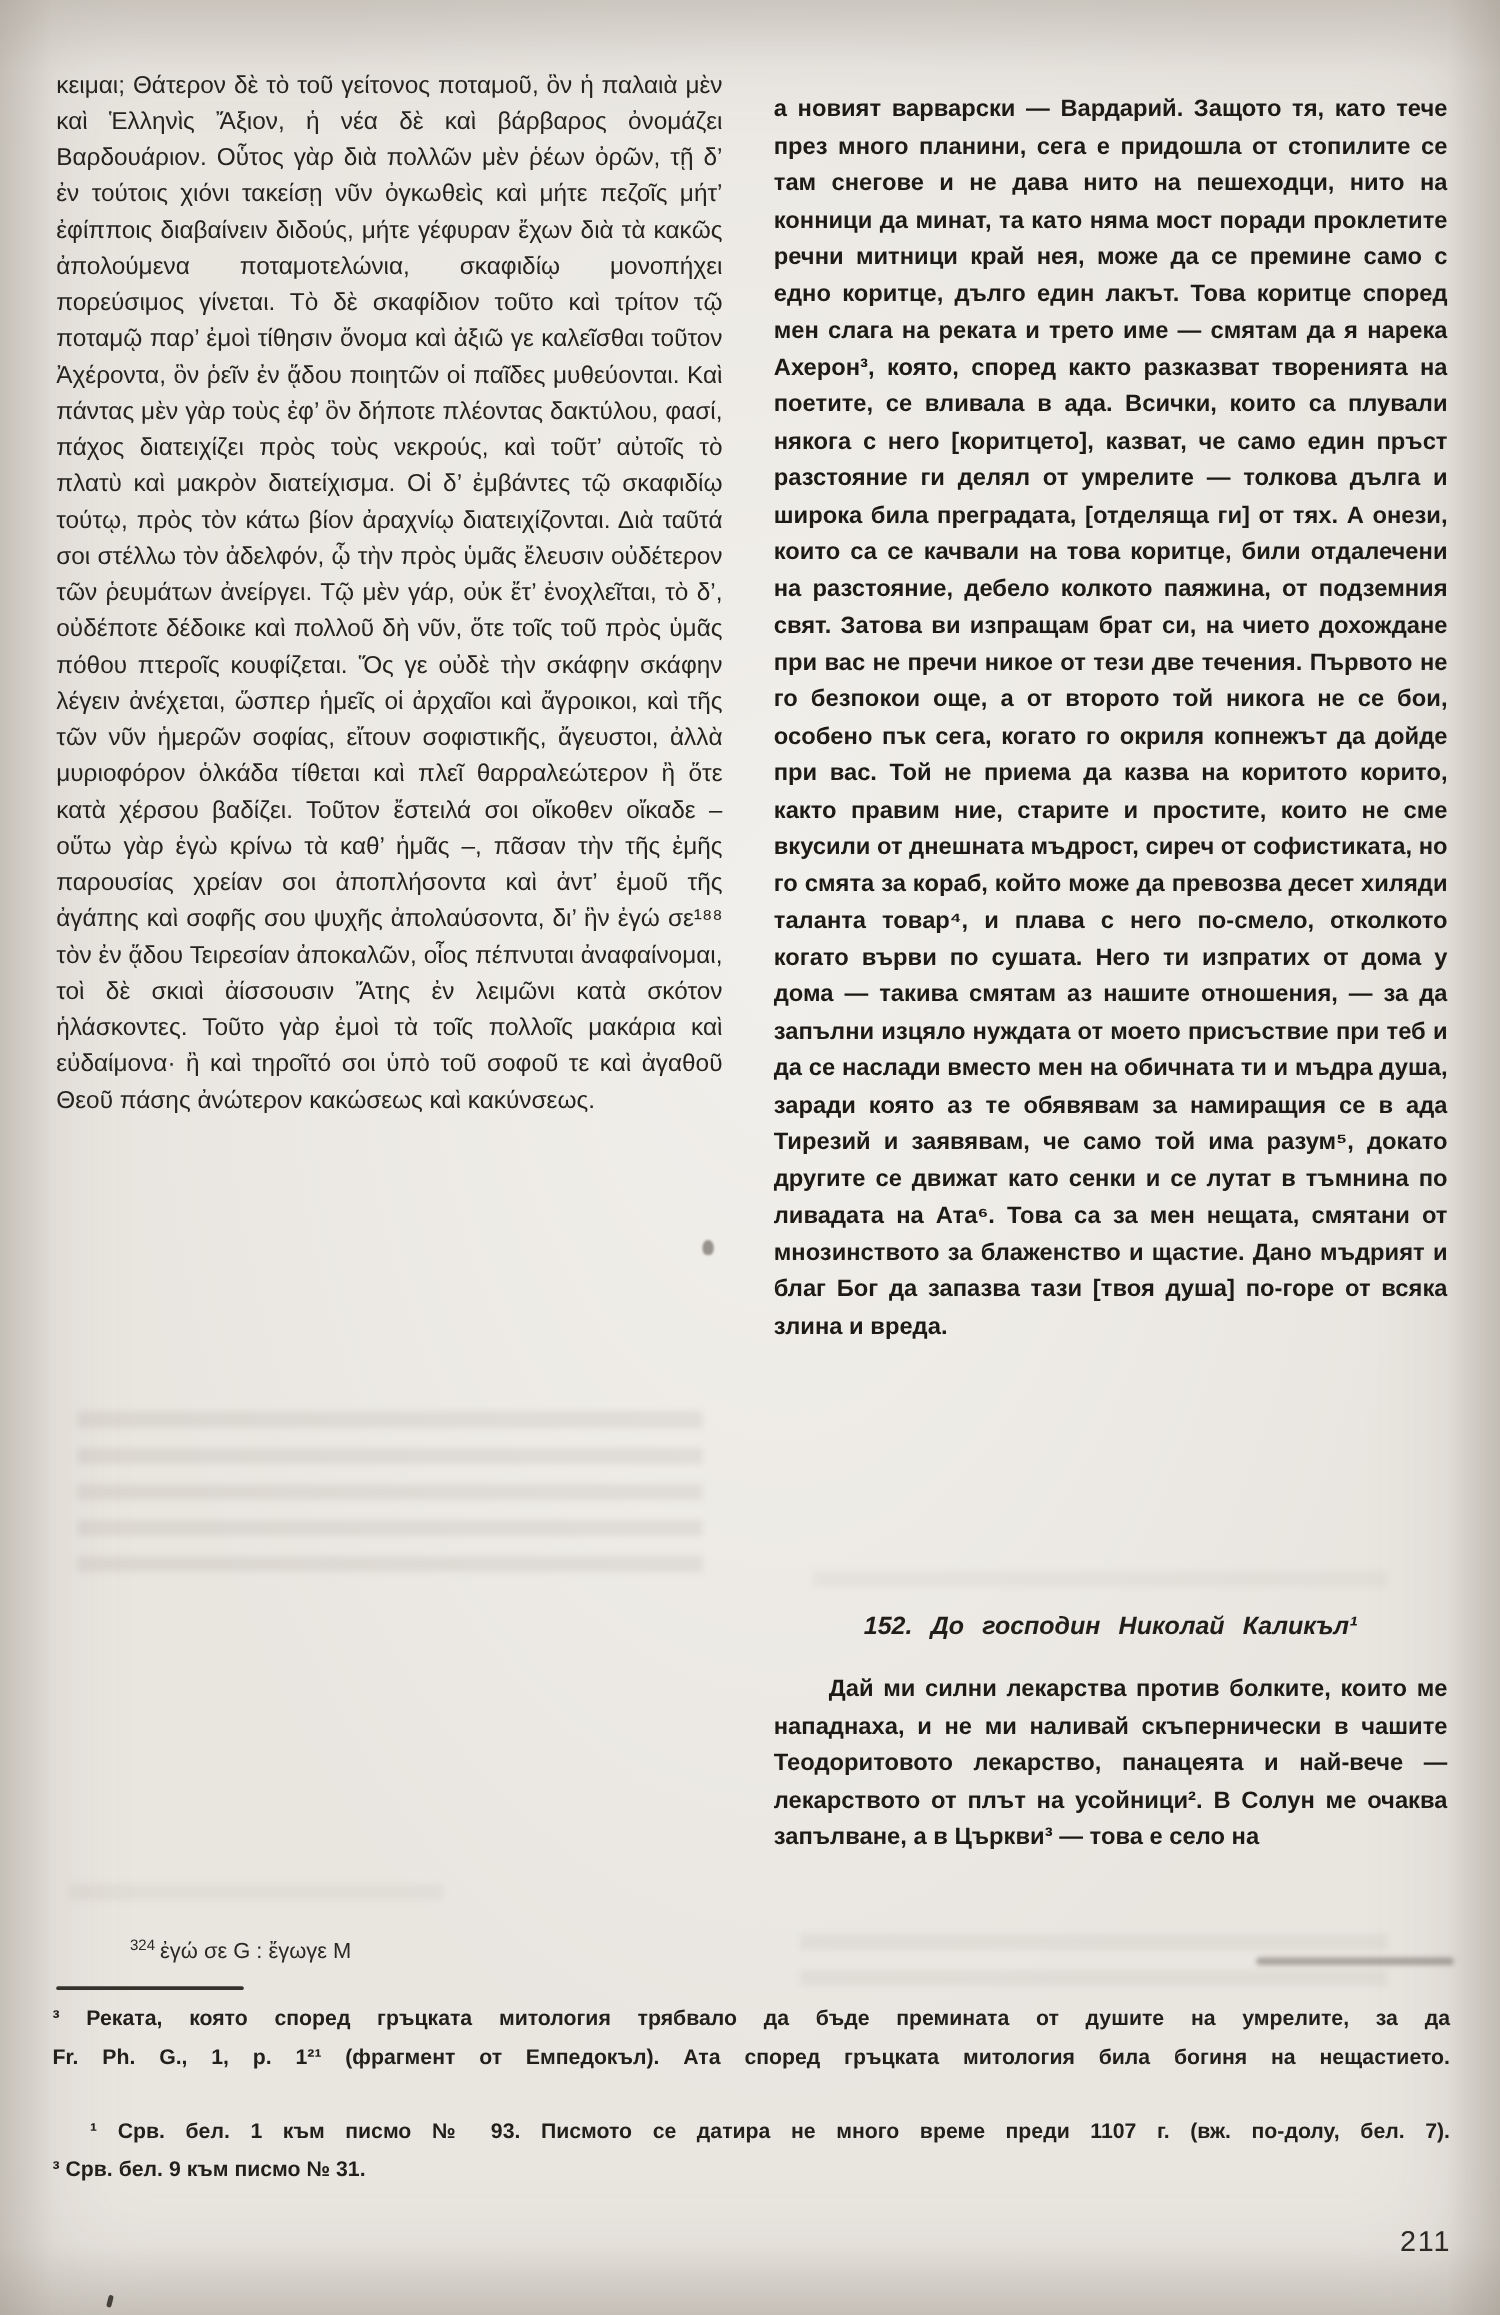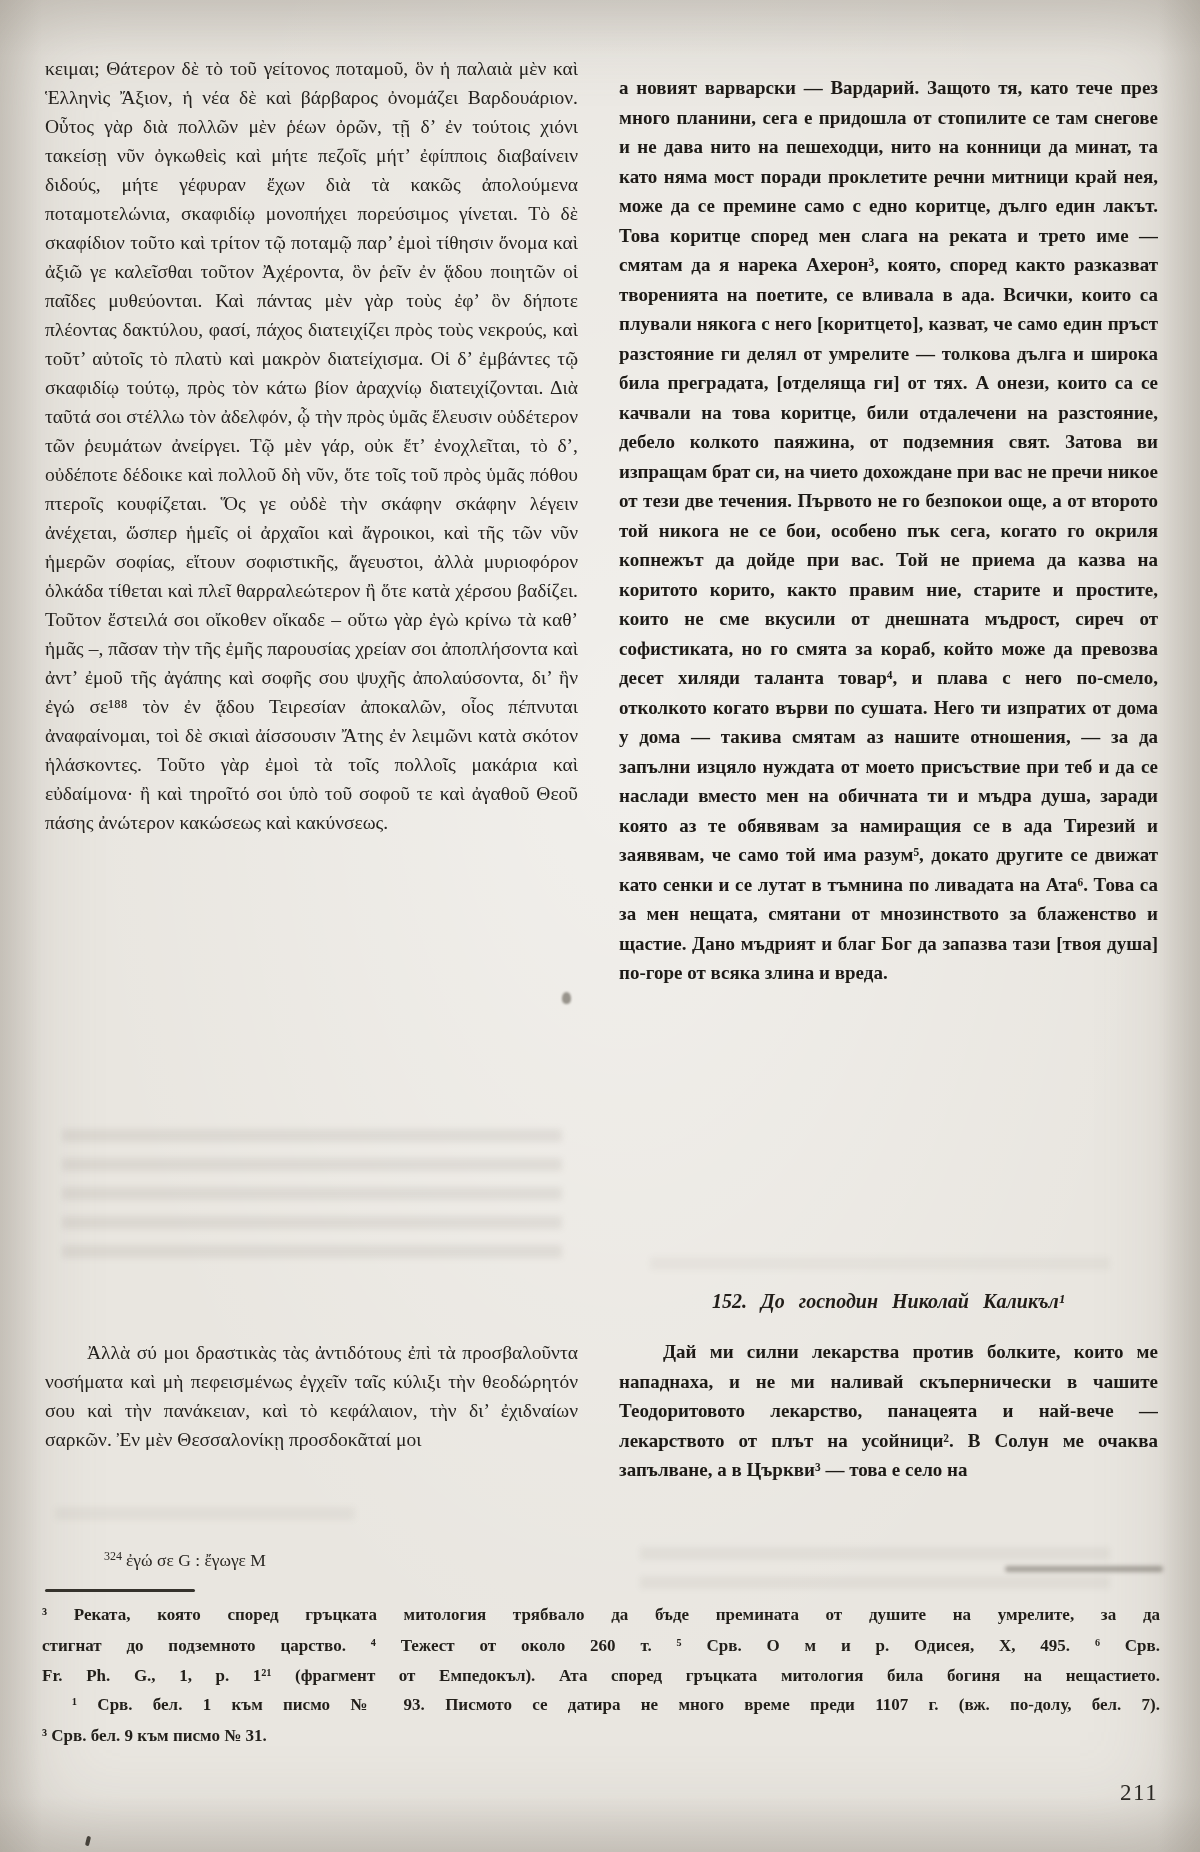--- a/index.html
+++ b/index.html
@@ -1,21 +1,21 @@
 <!DOCTYPE html>
 <html lang="bg"><head>
 <meta charset="utf-8">
 <style>
   html,body{margin:0;padding:0;background:#b7b3ab;}
   .page{
     position:relative;
     width:1200px;height:1852px;
     margin:0 auto;
     overflow:hidden;
-    font-family:Liberation Serif, serif;
+    font-family:Liberation Sans, sans-serif;
     background:
       radial-gradient(ellipse at 52% 40%, rgba(255,255,255,.38), rgba(255,255,255,0) 62%),
       linear-gradient(90deg, rgba(118,110,97,.16) 0, rgba(0,0,0,0) 3.5%, rgba(0,0,0,0) 96.5%, rgba(118,110,97,.20) 100%),
       linear-gradient(180deg, rgba(118,110,97,.12) 0, rgba(0,0,0,0) 3%, rgba(0,0,0,0) 97%, rgba(118,110,97,.16) 100%),
       #e9e6e0;
     box-shadow: inset 0 0 90px 12px rgba(118,110,96,.30);
   }
   .abs{position:absolute;}
   
   .body{
@@ -106,37 +106,35 @@
   }
 </style>
 </head>
 <body>
 
 <div class="page">
 
   <p class="abs body greek" id="left-body" lang="el">κειμαι; Θάτερον δὲ τὸ τοῦ γείτονος ποταμοῦ, ὃν ἡ παλαιὰ μὲν καὶ Ἑλληνὶς Ἄξιον, ἡ νέα δὲ καὶ βάρβαρος ὀνομάζει Βαρδουάριον. Οὗτος γὰρ διὰ πολλῶν μὲν ῥέων ὀρῶν, τῇ δ’ ἐν τούτοις χιόνι τακείσῃ νῦν ὀγκωθεὶς καὶ μήτε πεζοῖς μήτ’ ἐφίπποις διαβαίνειν διδούς, μήτε γέφυραν ἔχων διὰ τὰ κακῶς ἀπολούμενα ποταμοτελώνια, σκαφιδίῳ μονοπήχει πορεύσιμος γίνεται. Τὸ δὲ σκαφίδιον τοῦτο καὶ τρίτον τῷ ποταμῷ παρ’ ἐμοὶ τίθησιν ὄνομα καὶ ἀξιῶ γε καλεῖσθαι τοῦτον Ἀχέροντα, ὃν ῥεῖν ἐν ᾅδου ποιητῶν οἱ παῖδες μυθεύονται. Καὶ πάντας μὲν γὰρ τοὺς ἐφ’ ὃν δήποτε πλέοντας δακτύλου, φασί, πάχος διατειχίζει πρὸς τοὺς νεκρούς, καὶ τοῦτ’ αὐτοῖς τὸ πλατὺ καὶ μακρὸν διατείχισμα. Οἱ δ’ ἐμβάντες τῷ σκαφιδίῳ τούτῳ, πρὸς τὸν κάτω βίον ἀραχνίῳ διατειχίζονται. Διὰ ταῦτά σοι στέλλω τὸν ἀδελφόν, ᾧ τὴν πρὸς ὑμᾶς ἔλευσιν οὐδέτερον τῶν ῥευμάτων ἀνείργει. Τῷ μὲν γάρ, οὐκ ἔτ’ ἐνοχλεῖται, τὸ δ’, οὐδέποτε δέδοικε καὶ πολλοῦ δὴ νῦν, ὅτε τοῖς τοῦ πρὸς ὑμᾶς πόθου πτεροῖς κουφίζεται. Ὅς γε οὐδὲ τὴν σκάφην σκάφην λέγειν ἀνέχεται, ὥσπερ ἡμεῖς οἱ ἀρχαῖοι καὶ ἄγροικοι, καὶ τῆς τῶν νῦν ἡμερῶν σοφίας, εἴτουν σοφιστικῆς, ἄγευστοι, ἀλλὰ μυριοφόρον ὁλκάδα τίθεται καὶ πλεῖ θαρραλεώτερον ἢ ὅτε κατὰ χέρσου βαδίζει. Τοῦτον ἔστειλά σοι οἴκοθεν οἴκαδε – οὕτω γὰρ ἐγὼ κρίνω τὰ καθ’ ἡμᾶς –, πᾶσαν τὴν τῆς ἐμῆς παρουσίας χρείαν σοι ἀποπλήσοντα καὶ ἀντ’ ἐμοῦ τῆς ἀγάπης καὶ σοφῆς σου ψυχῆς ἀπολαύσοντα, δι’ ἣν ἐγώ σε¹⁸⁸ τὸν ἐν ᾅδου Τειρεσίαν ἀποκαλῶν, οἷος πέπνυται ἀναφαίνομαι, τοὶ δὲ σκιαὶ ἀίσσουσιν Ἄτης ἐν λειμῶνι κατὰ σκότον ἡλάσκοντες. Τοῦτο γὰρ ἐμοὶ τὰ τοῖς πολλοῖς μακάρια καὶ εὐδαίμονα· ἢ καὶ τηροῖτό σοι ὑπὸ τοῦ σοφοῦ τε καὶ ἀγαθοῦ Θεοῦ πάσης ἀνώτερον κακώσεως καὶ κακύνσεως.</p>
 
 
-  <p class="abs body greek" id="left-body2" lang="el">Ἀλλὰ σύ μοι δραστικὰς τὰς ἀντιδότους ἐπὶ τὰ προσβαλοῦντα νοσήματα καὶ μὴ πεφεισμένως ἐγχεῖν ταῖς κύλιξι τὴν θεοδώρητόν σου καὶ τὴν πανάκειαν, καὶ τὸ κεφάλαιον, τὴν δι’ ἐχιδναίων σαρκῶν. Ἐν μὲν Θεσσαλονίκῃ προσδοκᾶταί μοι</p>
 
   <p class="abs body bulg" id="right-body" lang="bg">а новият варварски — Вардарий. Защото тя, като тече през много планини, сега е придошла от стопилите се там снегове и не дава нито на пешеходци, нито на конници да минат, та като няма мост поради проклетите речни митници край нея, може да се премине само с едно коритце, дълго един лакът. Това коритце според мен слага на реката и трето име — смятам да я нарека Ахерон³, която, според както разказват творенията на поетите, се вливала в ада. Всички, които са плували някога с него [коритцето], казват, че само един пръст разстояние ги делял от умрелите — толкова дълга и широка била преградата, [отделяща ги] от тях. А онези, които са се качвали на това коритце, били отдалечени на разстояние, дебело колкото паяжина, от подземния свят. Затова ви изпращам брат си, на чието дохождане при вас не пречи никое от тези две течения. Първото не го безпокои още, а от второто той никога не се бои, особено пък сега, когато го окриля копнежът да дойде при вас. Той не приема да казва на коритото корито, както правим ние, старите и простите, които не сме вкусили от днешната мъдрост, сиреч от софистиката, но го смята за кораб, който може да превозва десет хиляди таланта товар⁴, и плава с него по-смело, отколкото когато върви по сушата. Него ти изпратих от дома у дома — такива смятам аз нашите отношения, — за да запълни изцяло нуждата от моето присъствие при теб и да се наслади вместо мен на обичната ти и мъдра душа, заради която аз те обявявам за намиращия се в ада Тирезий и заявявам, че само той има разум⁵, докато другите се движат като сенки и се лутат в тъмнина по ливадата на Ата⁶. Това са за мен нещата, смятани от мнозинството за блаженство и щастие. Дано мъдрият и благ Бог да запазва тази [твоя душа] по-горе от всяка злина и вреда.</p>
 
   <h3 class="abs heading" id="right-heading" lang="bg">152. До господин Николай Каликъл¹</h3>
 
   <p class="abs body bulg" id="right-body2" lang="bg">Дай ми силни лекарства против болките, които ме нападнаха, и не ми наливай скъпернически в чашите Теодоритовото лекарство, панацеята и най-вече — лекарството от плът на усойници². В Солун ме очаква запълване, а в Църкви³ — това е село на</p>
 
   <div class="abs" id="apparatus" lang="el">
     <sup>324</sup><span>ἐγώ σε G : ἔγωγε M</span>
   </div>
 
   <div class="abs" id="fn-rule"></div>
 
   <div class="abs footnotes" id="fn-block1">
     <p class="fn-line">³ Реката, която според гръцката митология трябвало да бъде премината от душите на умрелите, за да</p>
-    <p class="fn-line">стигнат до подземното царство. ⁴ Тежест от около 260 т. ⁵ Срв. О м и р. Одисея, X, 495. ⁶ Срв.</p>
     <p class="fn-line">Fr. Ph. G., 1, p. 1²¹ (фрагмент от Емпедокъл). Ата според гръцката митология била богиня на нещастието.</p>
   </div>
 
   <div class="abs footnotes" id="fn-block2">
     <p class="fn-line fn-indent">¹ Срв. бел. 1 към писмо № 93. Писмото се датира не много време преди 1107 г. (вж. по-долу, бел. 7).</p>
     <p class="fn-line fn-last">³ Срв. бел. 9 към писмо № 31.</p>
   </div>
 
   <div class="abs" id="page-number">211</div>
 

